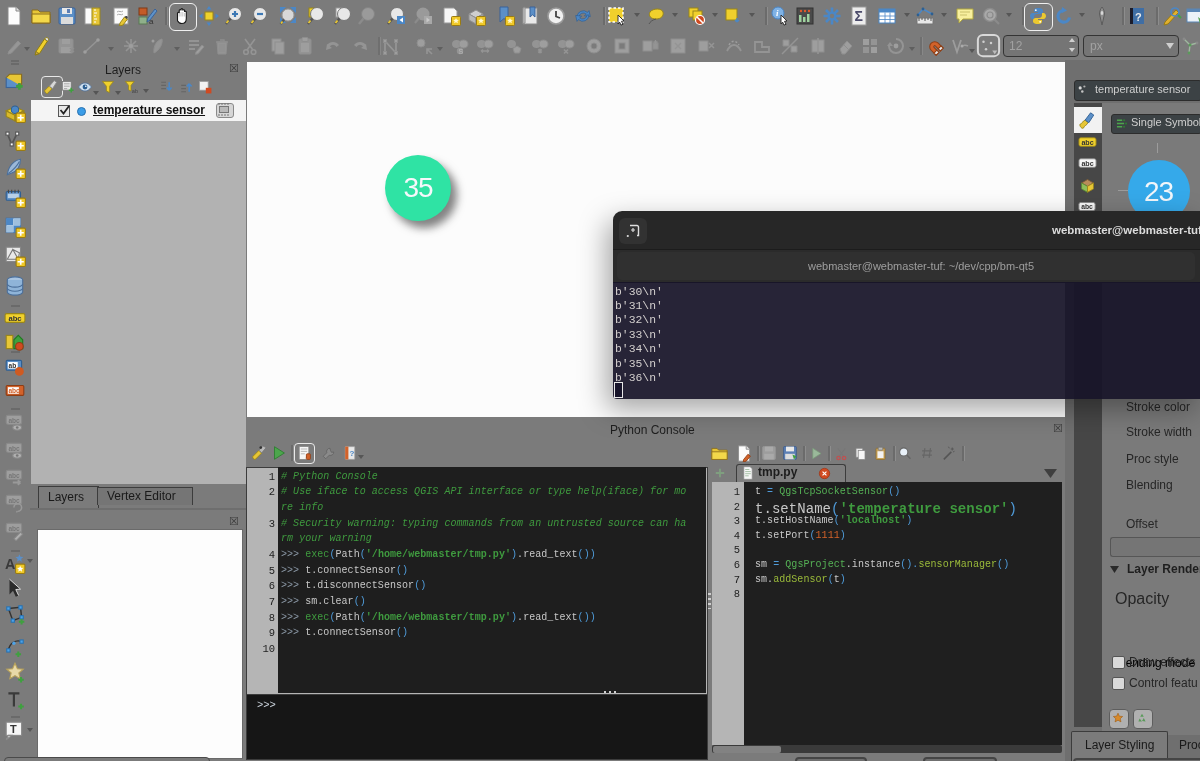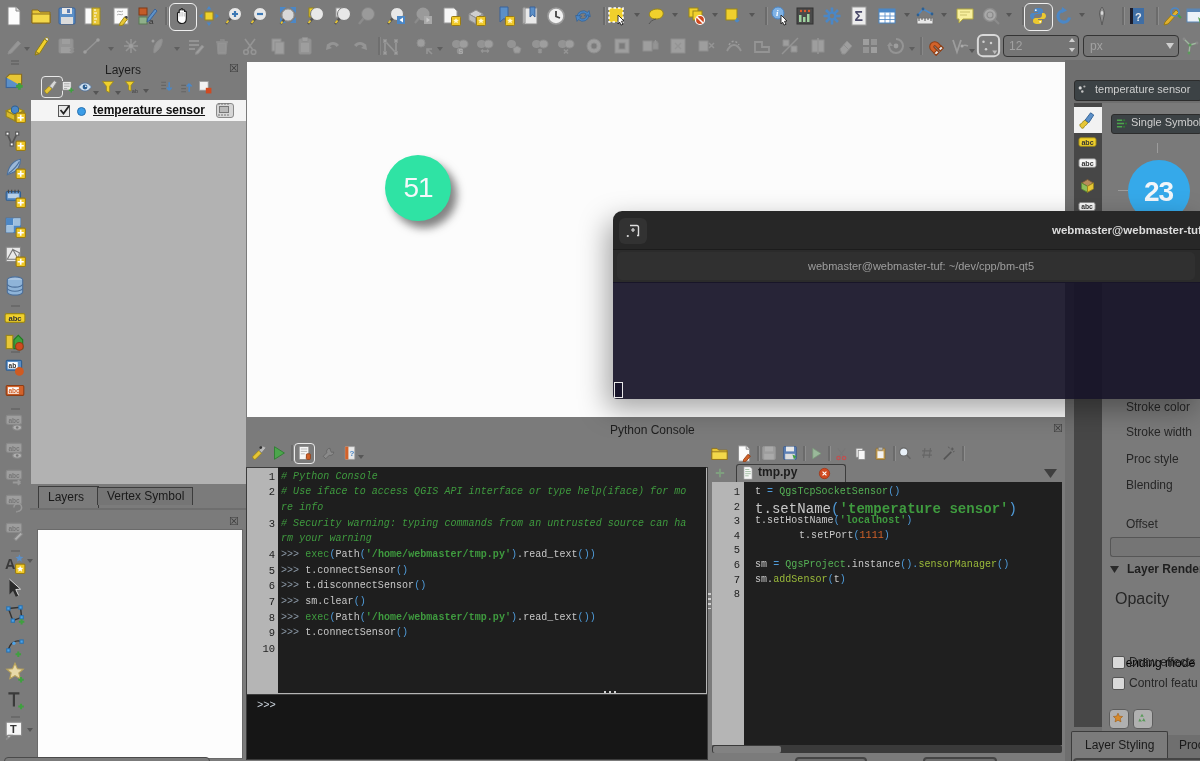--- a/index.html
+++ b/index.html
@@ -1,19 +1,19 @@
 <!DOCTYPE html>
 <html><head><meta charset="utf-8"><style>
 html,body{margin:0;padding:0}
 body{width:1200px;height:761px;background:#7b7b7b;font-family:"Liberation Sans",sans-serif;overflow:hidden;position:relative}
 .ab{position:absolute}
 </style></head><body>
 <div class="ab" style="left:247px;top:62px;width:818px;height:355px;background:#fcfcfc;"></div>
 <div class="ab" style="left:385px;top:155px;width:66px;height:66px;border-radius:50%;background:#2fe3a4;box-shadow:6px 7px 9px rgba(30,30,30,.55);"></div>
-<div class="ab" style="left:385px;top:172px;white-space:pre;font-size:28px;color:#f6f8fb;letter-spacing:-1px;"><div style="width:66px;text-align:center">51</div></div>
+<div class="ab" style="left:385px;top:172px;white-space:pre;font-size:28px;color:#f6f8fb;letter-spacing:-1px;"><div style="width:66px;text-align:center">35</div></div>
 <div class="ab" style="left:30px;top:62px;width:217px;height:699px;background:#7b7b7b;"></div>
 <div class="ab" style="left:105px;top:63px;white-space:pre;font-size:12px;color:#1e1e1e;">Layers</div>
 <div class="ab" style="left:229px;top:62px;white-space:pre;font-size:11px;color:#3a3a3a;">☒</div>
 <div class="ab" style="left:41px;top:76px;width:20px;height:20px;border:1px solid #e8e8e8;border-radius:4px;"></div>
 <svg class="ab" style="left:43.0px;top:79.0px" width="16" height="16" viewBox="0 0 20 20">
     <path d="M2 14c3-1 3-4 6-5l3 3c-1 3-4 3-5 6-2 1-4-2-4-4z" fill="#e7c636" stroke="#99861a"></path>
     <path d="M8 9 14 2l3 2-5 8z" fill="#d9d9d9" stroke="#888"></path>
   </svg>
 <svg class="ab" style="left:59.5px;top:79.0px" width="16" height="16" viewBox="0 0 20 20">
     <rect x="3" y="3" width="11" height="11" fill="#e8e8e8" stroke="#777"></rect>
@@ -62,21 +62,21 @@
 <div class="ab" style="left:77px;top:107px;width:7px;height:7px;border-radius:50%;background:#3b9de8;border:1px solid #2a72b0"></div>
 <div class="ab" style="left:93px;top:103px;white-space:pre;font-size:12px;font-weight:bold;color:#111;text-decoration:underline;">temperature sensor</div>
 <div class="ab" style="left:216px;top:103px;width:16px;height:13px;background:#d6d6d6;border:1px solid #8a8a8a;border-radius:3px;"></div>
 <svg class="ab" style="left:216px;top:103px" width="16" height="13" viewBox="0 0 16 13">
     <path d="M3 0v2M6 0v2M9 0v2M12 0v2M3 11v2M6 11v2M9 11v2M12 11v2" stroke="#777"></path>
     <rect x="3.5" y="3.5" width="9" height="6" fill="#b9b9b9" stroke="#777"></rect>
   </svg>
 <div class="ab" style="left:38px;top:486px;width:59px;height:23px;background:#7b7b7b;border:1px solid #3c3c3c;border-bottom:none;"></div>
 <div class="ab" style="left:97px;top:487px;width:94px;height:17px;background:#757575;border:1px solid #3c3c3c;border-bottom:none;"></div>
 <div class="ab" style="left:48px;top:490px;white-space:pre;font-size:12px;color:#191919;">Layers</div>
-<div class="ab" style="left:107px;top:489px;white-space:pre;font-size:12px;color:#191919;">Vertex Symbol</div>
+<div class="ab" style="left:107px;top:489px;white-space:pre;font-size:12px;color:#191919;">Vertex Editor</div>
 <div class="ab" style="left:30px;top:508px;width:217px;height:2px;background:#6e6e6e;"></div>
 <div class="ab" style="left:110px;top:515px;white-space:pre;font-size:12px;color:#1e1e1e;margin-top:30px;">Overview</div>
 <div class="ab" style="left:229px;top:515px;white-space:pre;font-size:11px;color:#3a3a3a;">☒</div>
 <div class="ab" style="left:37px;top:529px;width:204px;height:228px;background:#fdfdfd;border:1px solid #6a6a6a;"></div>
 <div class="ab" style="left:4px;top:757px;width:204px;height:8px;border:1px solid #4a4a4a;border-radius:4px;background:#7b7b7b;"></div>
 <div class="ab" style="left:11px;top:60px;width:8px;height:2px;background:#6a6a6a;box-shadow:0 3px 0 #6a6a6a;"></div>
 <svg class="ab" style="left:4.0px;top:71.0px" width="22" height="22" viewBox="0 0 20 20">
     <rect x="2" y="6" width="11" height="9" fill="#5b8fc7" stroke="#3a639a"></rect>
     <path d="M2 6l3-3h11v9h-3" fill="#e7c636" stroke="#8a6d1d"></path>
     <path d="M14 11v6M11 14h6" stroke="#3fa03f" stroke-width="2.4"></path>
@@ -802,21 +802,21 @@
   </svg>
 <div class="ab" style="left:712px;top:482px;width:350px;height:263px;background:#b5b5b5;"></div>
 <div class="ab" style="left:744px;top:482px;width:318px;height:263px;background:#1f1f1f;"></div>
 <div class="ab" style="left:712px;top:486px;white-space:pre;font-size:10.5px;color:#222;font-family:Liberation Mono,monospace;"><div style="width:28px;text-align:right">1</div></div>
 <div class="ab" style="left:755px;top:486px;white-space:pre;font-size:10px;color:#c8c8c8;font-family:Liberation Mono,monospace;letter-spacing:.05px;">t <span style="color:#4f9bd9">=</span> <span style="color:#55b055">QgsTcpSocketSensor</span><span style="color:#4f9bd9">()</span></div>
 <div class="ab" style="left:712px;top:500.62px;white-space:pre;font-size:10.5px;color:#222;font-family:Liberation Mono,monospace;"><div style="width:28px;text-align:right">2</div></div>
 <div class="ab" style="left:755px;top:500.62px;white-space:pre;font-size:14px;color:#c8c8c8;font-family:Liberation Mono,monospace;letter-spacing:.05px;">t.setName<span style="color:#4f9bd9">(</span><b style="color:#3f9b3f">'temperature sensor'</b><span style="color:#4f9bd9">)</span></div>
 <div class="ab" style="left:712px;top:515.24px;white-space:pre;font-size:10.5px;color:#222;font-family:Liberation Mono,monospace;"><div style="width:28px;text-align:right">3</div></div>
 <div class="ab" style="left:755px;top:515.24px;white-space:pre;font-size:10px;color:#c8c8c8;font-family:Liberation Mono,monospace;letter-spacing:.05px;">t.setHostName<span style="color:#4f9bd9">(</span><b style="color:#3f9b3f">'localhost'</b><span style="color:#4f9bd9">)</span></div>
 <div class="ab" style="left:712px;top:529.86px;white-space:pre;font-size:10.5px;color:#222;font-family:Liberation Mono,monospace;"><div style="width:28px;text-align:right">4</div></div>
-<div class="ab" style="left:755px;top:529.86px;white-space:pre;font-size:10px;color:#c8c8c8;font-family:Liberation Mono,monospace;letter-spacing:.05px;margin-left:44px;">t.setPort<span style="color:#4f9bd9">(</span><span style="color:#d2622a">1111</span><span style="color:#4f9bd9">)</span></div>
+<div class="ab" style="left:755px;top:529.86px;white-space:pre;font-size:10px;color:#c8c8c8;font-family:Liberation Mono,monospace;letter-spacing:.05px;">t.setPort<span style="color:#4f9bd9">(</span><span style="color:#d2622a">1111</span><span style="color:#4f9bd9">)</span></div>
 <div class="ab" style="left:712px;top:544.48px;white-space:pre;font-size:10.5px;color:#222;font-family:Liberation Mono,monospace;"><div style="width:28px;text-align:right">5</div></div>
 <div class="ab" style="left:712px;top:559.1px;white-space:pre;font-size:10.5px;color:#222;font-family:Liberation Mono,monospace;"><div style="width:28px;text-align:right">6</div></div>
 <div class="ab" style="left:755px;top:559.1px;white-space:pre;font-size:10px;color:#c8c8c8;font-family:Liberation Mono,monospace;letter-spacing:.05px;">sm <span style="color:#4f9bd9">=</span> <span style="color:#55b055">QgsProject</span>.instance<span style="color:#4f9bd9">().</span><span style="color:#9aba3a">sensorManager</span><span style="color:#4f9bd9">()</span></div>
 <div class="ab" style="left:712px;top:573.72px;white-space:pre;font-size:10.5px;color:#222;font-family:Liberation Mono,monospace;"><div style="width:28px;text-align:right">7</div></div>
 <div class="ab" style="left:755px;top:573.72px;white-space:pre;font-size:10px;color:#c8c8c8;font-family:Liberation Mono,monospace;letter-spacing:.05px;">sm.<span style="color:#9aba3a">addSensor</span><span style="color:#4f9bd9">(</span>t<span style="color:#4f9bd9">)</span></div>
 <div class="ab" style="left:712px;top:588.34px;white-space:pre;font-size:10.5px;color:#222;font-family:Liberation Mono,monospace;"><div style="width:28px;text-align:right">8</div></div>
 <div class="ab" style="left:712px;top:745px;width:350px;height:8px;background:#3a3a3a;border-radius:2px;"></div>
 <div class="ab" style="left:713px;top:745.5px;width:68px;height:7px;background:#828282;border-radius:2px;"></div>
 <div class="ab" style="left:795px;top:757px;width:68px;height:8px;border:2px solid #454545;border-radius:4px;background:#6f6f6f;"></div>
 <div class="ab" style="left:923px;top:757px;width:70px;height:8px;border:2px solid #454545;border-radius:4px;background:#6f6f6f;"></div>
@@ -858,21 +858,21 @@
     <path d="M3 5h8M3 10h11M3 15h8" stroke="#4ca64c" stroke-width="2.6"></path>
     <circle cx="14" cy="5" r="1.6" fill="#2e7d32"></circle>
     <circle cx="17" cy="10" r="1.6" fill="#2e7d32"></circle>
     <circle cx="14" cy="15" r="1.6" fill="#2e7d32"></circle>
   </svg>
 <div class="ab" style="left:1131px;top:116px;white-space:pre;font-size:11px;color:#cfcfcf;">Single Symbol</div>
 <svg class="ab" style="left:1118px;top:143px" width="82" height="96" viewBox="0 0 82 96">
     <path d="M39.5 0v10M0 47.5h10" stroke="#9c9c9c"></path>
   </svg>
 <div class="ab" style="left:1127.5px;top:159.5px;width:62px;height:62px;border-radius:50%;background:#35a9ea;"></div>
-<div class="ab" style="left:1127px;top:176px;white-space:pre;font-size:28px;color:#f2f6fa;letter-spacing:-1px;font-weight:bold;"><div style="width:63px;text-align:center">23</div></div>
+<div class="ab" style="left:1127px;top:176px;white-space:pre;font-size:28px;color:#f2f6fa;letter-spacing:-1px;"><div style="width:63px;text-align:center">23</div></div>
 <div class="ab" style="left:1126px;top:400px;white-space:pre;font-size:12px;color:#262626;">Stroke color</div>
 <div class="ab" style="left:1126px;top:425px;white-space:pre;font-size:12px;color:#262626;">Stroke width</div>
 <div class="ab" style="left:1126px;top:452px;white-space:pre;font-size:12px;color:#262626;">Proc style</div>
 <div class="ab" style="left:1126px;top:478px;white-space:pre;font-size:12px;color:#262626;">Blending</div>
 <div class="ab" style="left:1126px;top:517px;white-space:pre;font-size:12px;color:#262626;">Offset</div>
 <div class="ab" style="left:1110px;top:537px;width:95px;height:18px;background:#757575;border:1px solid #565656;border-radius:3px 0 0 3px;border-right:none;"></div>
 <svg class="ab" style="left:1110px;top:566px" width="9" height="7" viewBox="0 0 9 7">
     <path d="M0 0h9L4.5 7z" fill="#2a2a2a"></path>
   </svg>
 <div class="ab" style="left:1127px;top:562px;white-space:pre;font-size:12px;font-weight:bold;color:#1f1f1f;">Layer Renderi</div>
@@ -901,13 +901,14 @@
       <path d="M4 1.5h7A1.5 1.5 0 0 1 12.5 3v7" fill="none" stroke="#dedede" stroke-width="1.4"></path>
       <path d="M12.5 10v1.5H11" fill="none" stroke="#dedede" stroke-width="1.4"></path>
       <path d="M7 4v4M5 6h4" stroke="#dedede" stroke-width="1.2"></path>
       <circle cx="1.8" cy="12" r="1.1" fill="#dedede"></circle>
     </svg>
 <div style="position:absolute;left:439px;top:13px;font-size:11.5px;font-weight:bold;color:#dcdcdc;white-space:pre">webmaster@webmaster-tuf:</div>
 <div style="position:absolute;left:0;top:38px;right:0;height:33px;background:#2b2b2b;border-top:1px solid #1c1c1c"></div>
 <div style="position:absolute;left:4px;top:41px;width:578px;height:28px;background:#303030;border-radius:5px"></div>
 <div style="position:absolute;left:0px;top:49px;width:616px;text-align:center;font-size:11px;color:#9e9e9e;white-space:pre">webmaster@webmaster-tuf: ~/dev/cpp/bm-qt5</div>
 <div style="position:absolute;left:0;top:71px;right:0;bottom:0;background:rgba(23,19,40,.93)"></div>
+<div style="position:absolute;left:2px;top:73.5px;font-size:11.4px;line-height:14.45px;color:#d4d0cf;font-family:Liberation Mono,monospace">b'30\n'<br>b'31\n'<br>b'32\n'<br>b'33\n'<br>b'34\n'<br>b'35\n'<br>b'36\n'<br></div>
 <div style="position:absolute;left:1px;top:171px;width:7px;height:14px;border:1.5px solid #e8e8e8;background:#17142a"></div>
 </div>
 </body></html>

